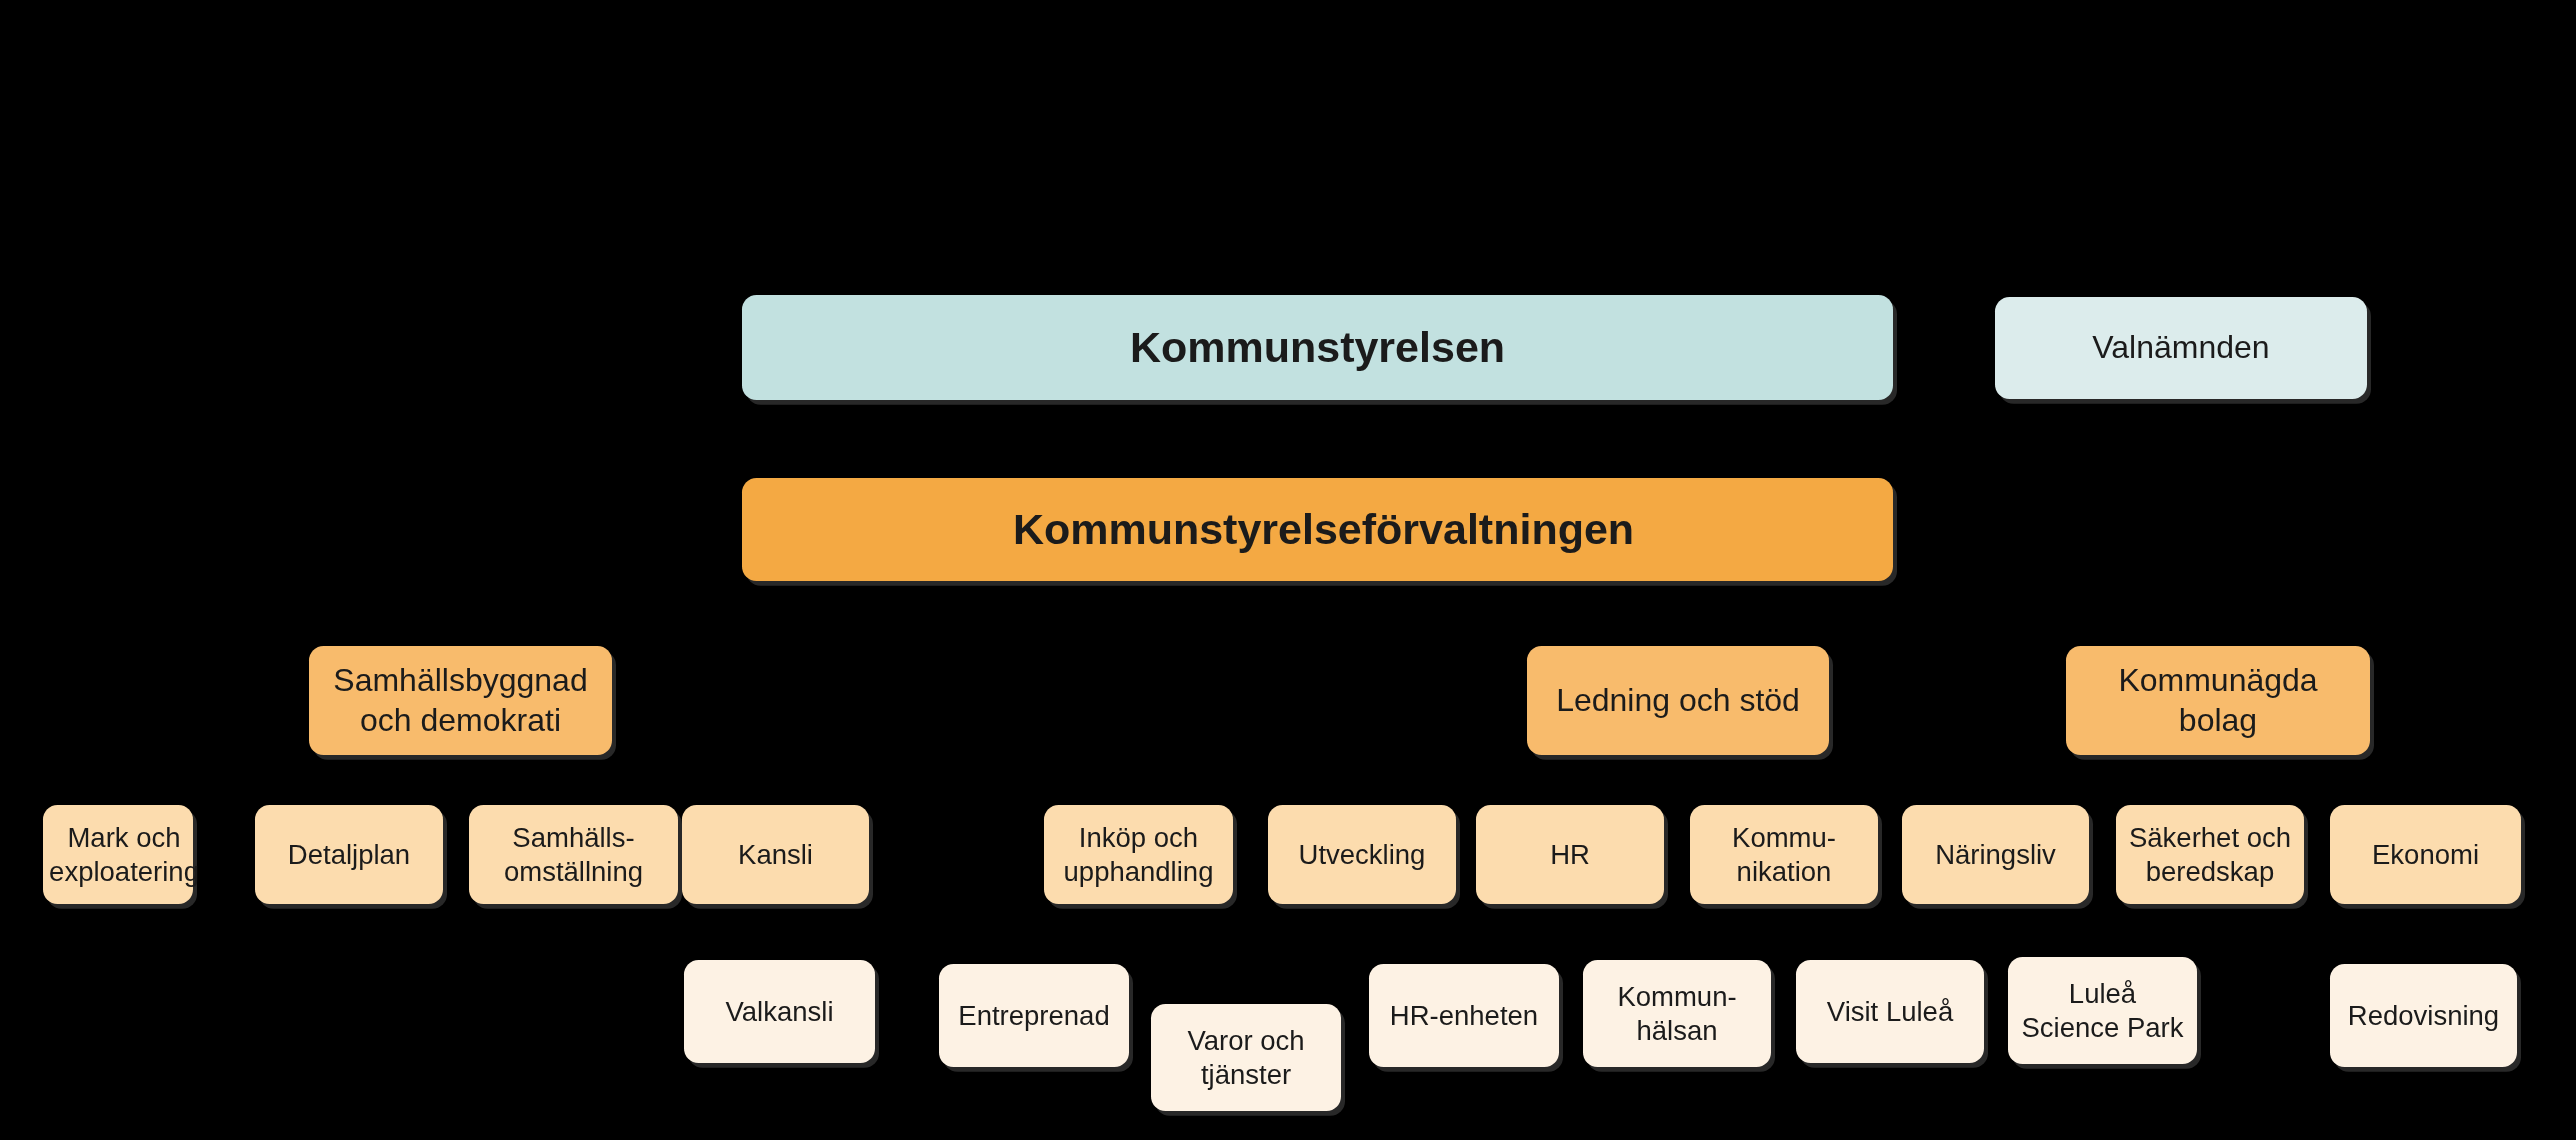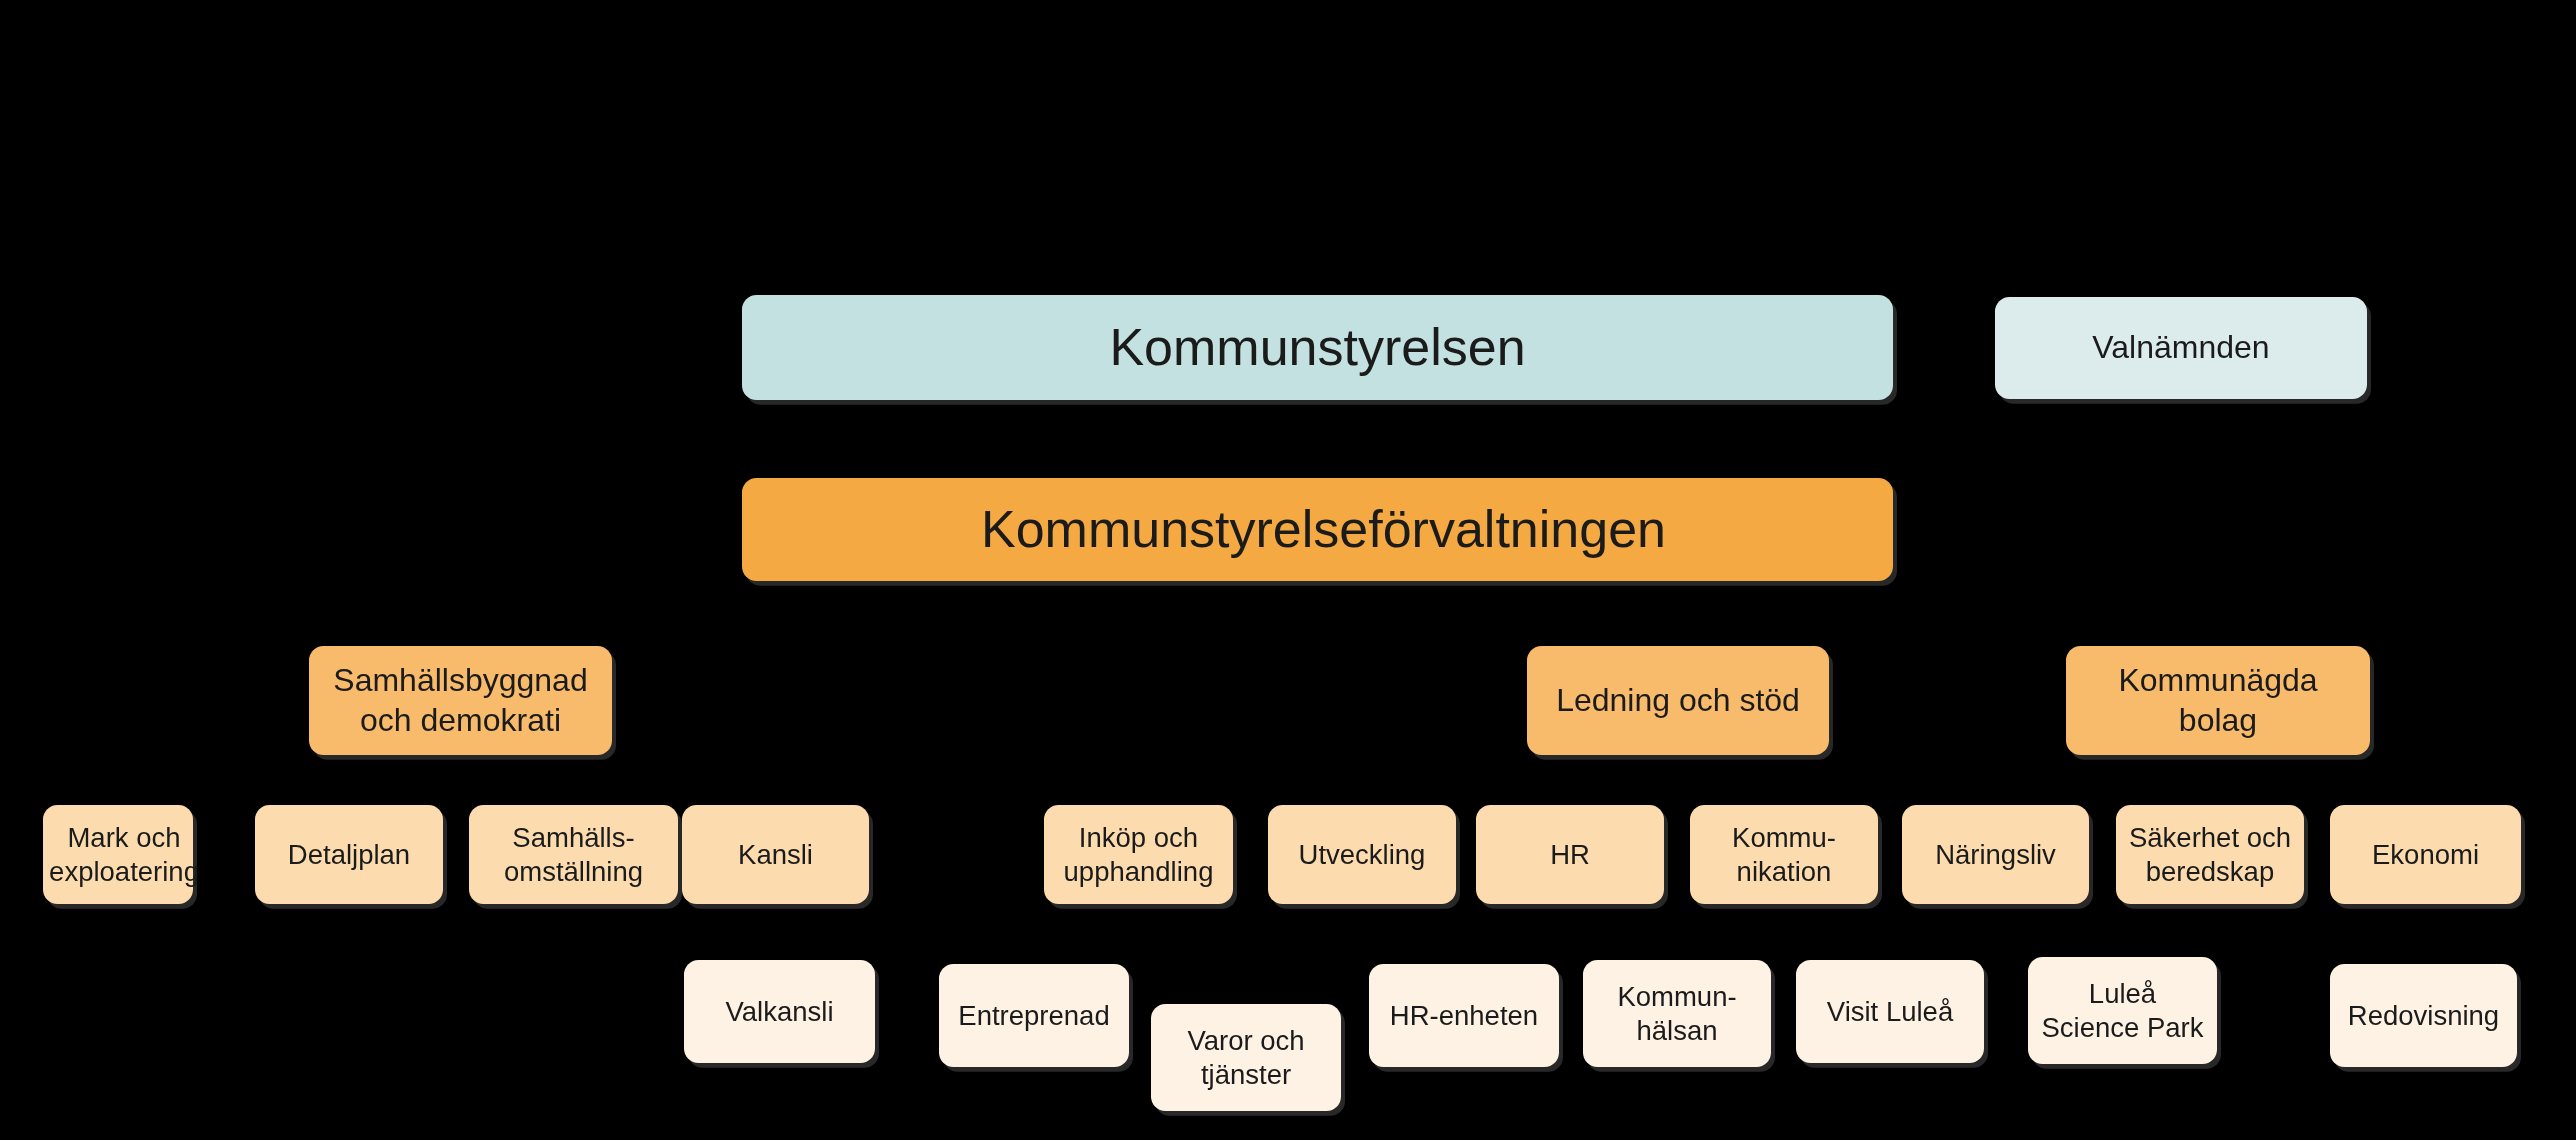--- a/index.html
+++ b/index.html
@@ -26,21 +26,21 @@
     padding:4.8px 8px;
   }
   
   .c-teal{background:#c2e1e0;}
   .c-teal-light{background:#dcecec;}
   .c-orange{background:#f4a943;}
   .c-orange-mid{background:#f8bb6c;}
   .c-peach{background:#fcdcae;}
   .c-cream{background:#fdf2e4;}
   
-  .f-xl{font-size:52px;font-weight:normal;}
+  .f-xl{font-size:43px;font-weight:bold;}
   .f-lg{font-size:32px;}
   .f-md{font-size:27.5px;}
   
   .n-board{left:742px;top:295px;width:1151px;height:105px;}
   .n-valnamnden{left:1995px;top:297px;width:372px;height:102px;}
   
   .n-forvaltning{left:742px;top:478px;width:1151px;height:103px;padding-left:20px;}
   
   .n-samhallsbyggnad{left:309px;top:646px;width:303px;height:109px;}
   .n-ledning{left:1527px;top:646px;width:302px;height:109px;}
@@ -57,21 +57,21 @@
   .n-naringsliv{left:1902px;top:805px;width:187px;height:99px;}
   .n-sakerhet{left:2116px;top:805px;width:188px;height:99px;}
   .n-ekonomi{left:2330px;top:805px;width:191px;height:99px;}
   
   .n-valkansli{left:684px;top:960px;width:191px;height:103px;}
   .n-entreprenad{left:939px;top:964px;width:190px;height:103px;}
   .n-varor{left:1151px;top:960px;width:190px;height:107px;margin-top:44px;}
   .n-hrenheten{left:1369px;top:964px;width:190px;height:103px;}
   .n-kommunhalsan{left:1583px;top:960px;width:188px;height:107px;}
   .n-visitlulea{left:1796px;top:960px;width:188px;height:103px;}
-  .n-sciencepark{left:2008px;top:957px;width:189px;height:107px;margin-left:20px;}
+  .n-sciencepark{left:2008px;top:957px;width:189px;height:107px;}
   .n-redovisning{left:2330px;top:964px;width:187px;height:103px;}
 </style>
 </head>
 <body>
 
 <div id="canvas">
 
   <div class="node c-teal f-xl n-board">Kommunstyrelsen</div>
 
   <div class="node c-teal-light f-lg n-valnamnden">Valnämnden</div>

